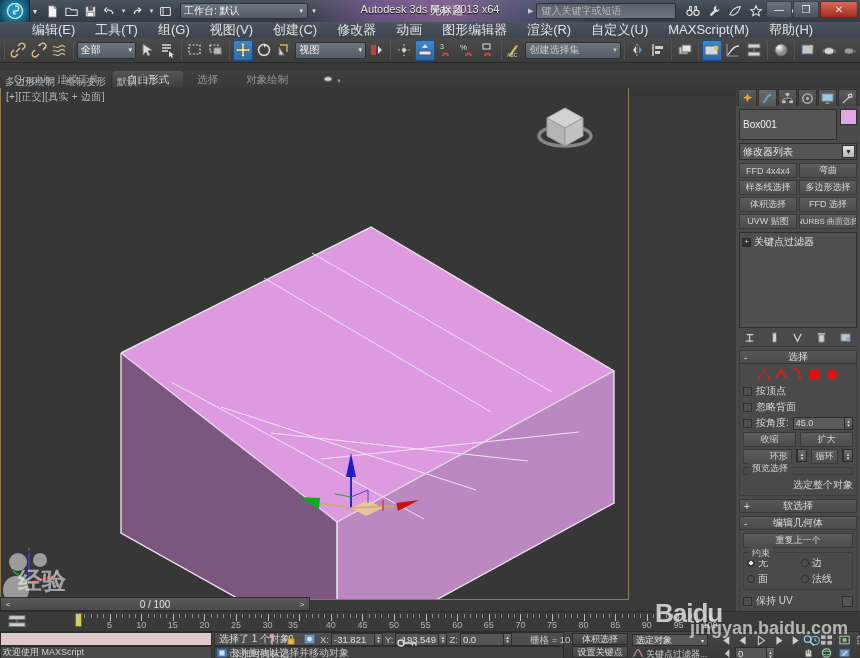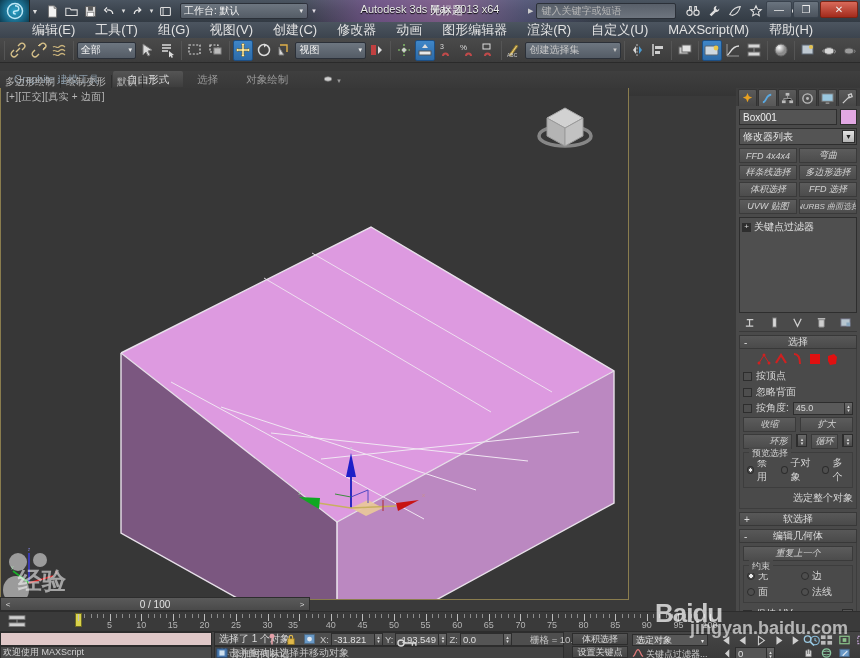--- a/index.html
+++ b/index.html
@@ -125,32 +125,32 @@
   
   .cmdpanel{position:absolute;left:736px;top:88px;width:124px;height:535px;background:#4a4a4a;}
   .cp-tabs{display:flex;height:18px;background:#3d3d3d;align-items:center;gap:1px;padding:1px 1px 0 2px;}
   .cp-tab{width:19px;height:17px;background:linear-gradient(to bottom,#5a5a5a,#474747);
     border:1px solid #333;border-bottom:none;border-radius:2px 2px 0 0;
     display:flex;align-items:center;justify-content:center;}
   .cp-tab.sel{background:linear-gradient(to bottom,#6a6a6a,#585858);}
   .cp-tab svg{width:13px;height:13px;}
   .cp-body{padding:3px;}
   .namerow{display:flex;gap:3px;margin-bottom:3px;}
-  .namefld{flex:1;height:16px;background:#545454;border:1px solid #2e2e2e;
+  .namefld{flex:1;height:31px;background:#545454;border:1px solid #2e2e2e;
     color:#ededed;font-size:10px;display:flex;align-items:center;padding:0 3px;}
   .swatch{width:17px;height:16px;background:#e2a8e4;border:1px solid #2e2e2e;}
   .modsel{height:17px;background:#545454;border:1px solid #2e2e2e;display:flex;align-items:center;
     padding:0 3px;color:#e4e4e4;font-size:10px;position:relative;margin-bottom:3px;}
   .modsel .dd{position:absolute;right:1px;top:1px;width:13px;height:13px;
     background:linear-gradient(to bottom,#e4e4e4,#b6b6b6);border:1px solid #2e2e2e;
     display:flex;align-items:center;justify-content:center;color:#222;font-size:7px;}
   .btngrid{display:grid;grid-template-columns:1fr 1fr;gap:2px;margin-bottom:3px;}
   .mbtn{height:15px;background:linear-gradient(to bottom,#5c5c5c,#4c4c4c);
     border:1px solid #3a3a3a;color:#d2d2d2;font-size:9px;
-    display:flex;align-items:center;justify-content:center;overflow:hidden;white-space:nowrap;font-style:italic;}
+    display:flex;align-items:center;justify-content:center;overflow:hidden;white-space:nowrap;}
   .stacklist{height:96px;background:#4f4f4f;border:1px solid #2e2e2e;padding:2px;}
   .stackrow{display:flex;align-items:center;gap:3px;color:#e2e2e2;font-size:10px;}
   .plusbox{width:9px;height:9px;background:#2e2e2e;color:#ddd;font-size:8px;line-height:8px;
     display:flex;align-items:center;justify-content:center;}
   .stackicons{display:flex;align-items:center;justify-content:space-around;height:18px;margin-top:1px;
     border-bottom:1px solid #3a3a3a;}
   .stackicons svg{width:13px;height:13px;}
   .rollhdr{height:14px;background:linear-gradient(to bottom,#585858,#4a4a4a);
     border:1px solid #383838;display:flex;align-items:center;justify-content:center;
     color:#dcdcdc;font-size:10px;position:relative;margin-top:3px;}
@@ -759,28 +759,20 @@
           <div class="mbtn" style="flex:1;">循环</div>
           <span class="spin" style="flex:0 0 11px;position:relative;">
             <span class="spinarrow" style="width:100%;">
                 <span>▴</span>
                 <span>▾</span>
               </span>
           </span>
         </div>
         <div class="grp">
           <span class="gl">预览选择</span>
-          <div class="radrow">
-            <span class="rad on"></span>
-            <span>禁用</span>
-            <span class="rad" style="margin-left:4px;"></span>
-            <span>子对象</span>
-            <span class="rad" style="margin-left:4px;"></span>
-            <span>多个</span>
-          </div>
         </div>
         <div class="rtext">选定整个对象</div>
       </div>
 
       <div class="rollhdr">
         <span class="pm">+</span>
         <span>软选择</span>
       </div>
 
       <div class="rollhdr">

